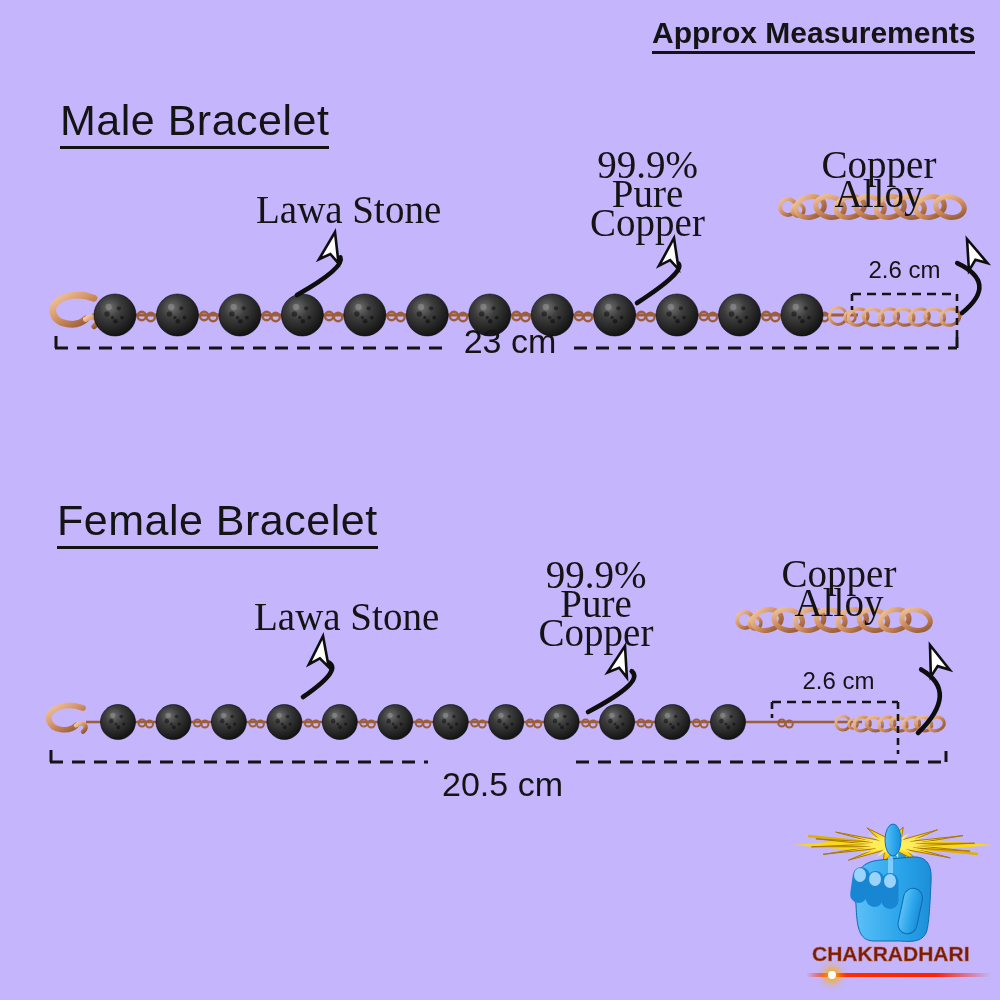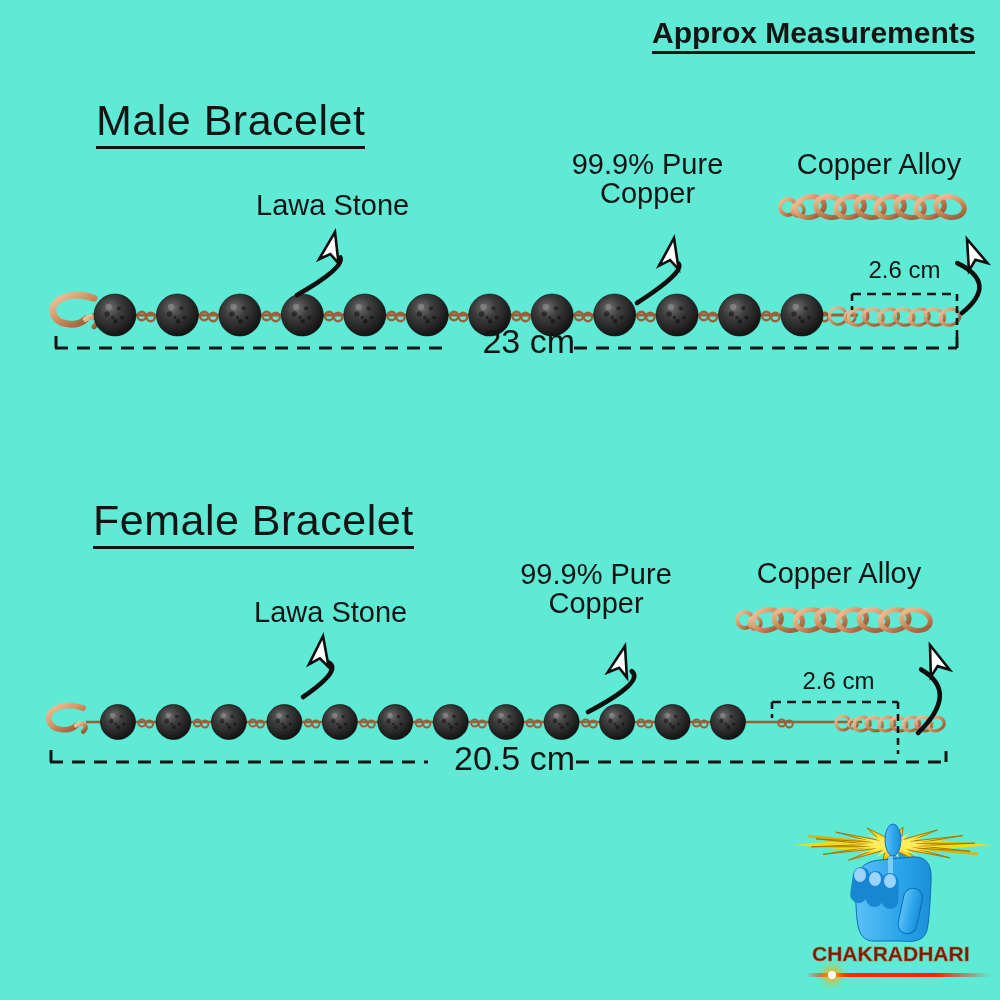--- a/index.html
+++ b/index.html
@@ -1,26 +1,26 @@
 <!DOCTYPE html>
 <html><head>
 <meta charset="utf-8">
 <style>
   html,body{margin:0;padding:0;background:#fff;}
-  #stage{position:relative;width:1000px;height:1000px;background:#5eead4;overflow:hidden;
+  #stage{position:relative;width:1000px;height:1000px;background:#c4b5fd;overflow:hidden;
          font-family:"Liberation Sans",sans-serif;}
   #scene{position:absolute;left:0;top:0;z-index:1;}
   .t{position:absolute;z-index:2;color:#141414;white-space:nowrap;line-height:1.05;}
   .hdr{left:652px;top:17px;font-size:30px;font-weight:700;
        border-bottom:3px solid #141414;padding-bottom:2px;}
   .sec-title{font-size:43px;font-weight:400;border-bottom:3px solid #141414;
-       padding-bottom:3px;letter-spacing:.5px;margin-left:36px;}
-  .ann{font-size:29px;}
+       padding-bottom:3px;letter-spacing:.5px;}
+  .ann{font-size:39px;font-family:Liberation Serif, serif;}
   .ctr{text-align:center;white-space:normal;line-height:29px;}
-  .meas{font-size:34px;text-align:right;}
+  .meas{font-size:34px;}
   .ext{font-size:24px;}
   .brand{z-index:3;font-size:21px;font-weight:700;color:#7a190c;text-align:center;
        letter-spacing:0px;-webkit-text-stroke:.5px #b4652a;}
   .flare{position:absolute;z-index:3;height:4px;border-radius:2px;
        background:linear-gradient(90deg,rgba(255,80,0,0) 0%,#ff3000 12%,#ff2000 70%,rgba(255,80,0,0) 100%);}
   .spark{position:absolute;z-index:4;width:8px;height:8px;border-radius:50%;background:#fff;
        box-shadow:0 0 9px 4px #ffae00;}
 </style>
 </head>
 <body>
@@ -410,18 +410,18 @@
   <div class="t meas ctr" style="left:445px;top:327px;width:130px">23 cm</div>
 
   <div class="t sec-title" style="left:57px;top:498px">Female Bracelet</div>
   <div class="t ann" style="left:254px;top:597px">Lawa Stone</div>
   <div class="t ann ctr" style="left:512px;top:560px;width:168px">
     <span>99.9% Pure</span><br>
     <span>Copper</span>
   </div>
   <div class="t ann ctr" style="left:750px;top:559px;width:178px">Copper Alloy</div>
   <div class="t ext ctr" style="left:786px;top:666px;width:105px">2.6 cm</div>
-  <div class="t meas ctr" style="left:430px;top:744px;width:145px">20.5 cm</div>
+  <div class="t meas ctr" style="left:430px;top:770px;width:145px">20.5 cm</div>
 
   <div class="t brand" style="left:812px;top:943px;width:148px">CHAKRADHARI</div>
   <div class="flare" style="left:806px;top:973px;width:185px"></div>
   <div class="spark" style="left:828px;top:971px"></div>
 </div>
 
 </body></html>

